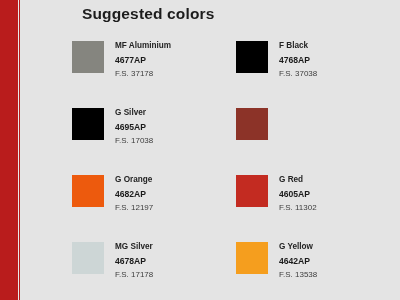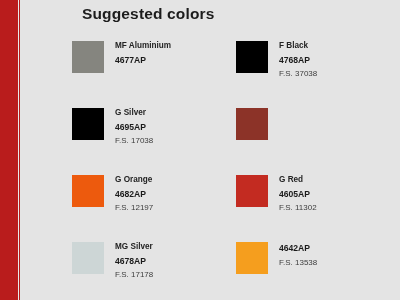--- a/index.html
+++ b/index.html
@@ -118,20 +118,21 @@
 
     <div id="page-title" style="color: rgb(28, 28, 28);">Suggested colors</div>
 
     <div id="color-grid">
 
       <div class="color-entry">
         <div class="swatch" style="background-color: rgb(133, 133, 127);"></div>
         <div class="entry-text">
           <div class="color-name">MF Aluminium</div>
           <div class="color-code">4677AP</div>
+          <div class="color-fs">F.S. 37178</div>
         </div>
       </div>
 
       <div class="color-entry">
         <div class="swatch" style="background-color: rgb(0, 0, 0);"></div>
         <div class="entry-text">
           <div class="color-name">F Black</div>
           <div class="color-code">4768AP</div>
           <div class="color-fs">F.S. 37038</div>
         </div>
@@ -173,20 +174,21 @@
         <div class="entry-text">
           <div class="color-name">MG Silver</div>
           <div class="color-code">4678AP</div>
           <div class="color-fs">F.S. 17178</div>
         </div>
       </div>
 
       <div class="color-entry">
         <div class="swatch" style="background-color: rgb(245, 158, 30);"></div>
         <div class="entry-text">
+          <div class="color-name">G Yellow</div>
           <div class="color-code">4642AP</div>
           <div class="color-fs">F.S. 13538</div>
         </div>
       </div>
 
     </div>
   </div>
 </div>
 
 </body></html>

